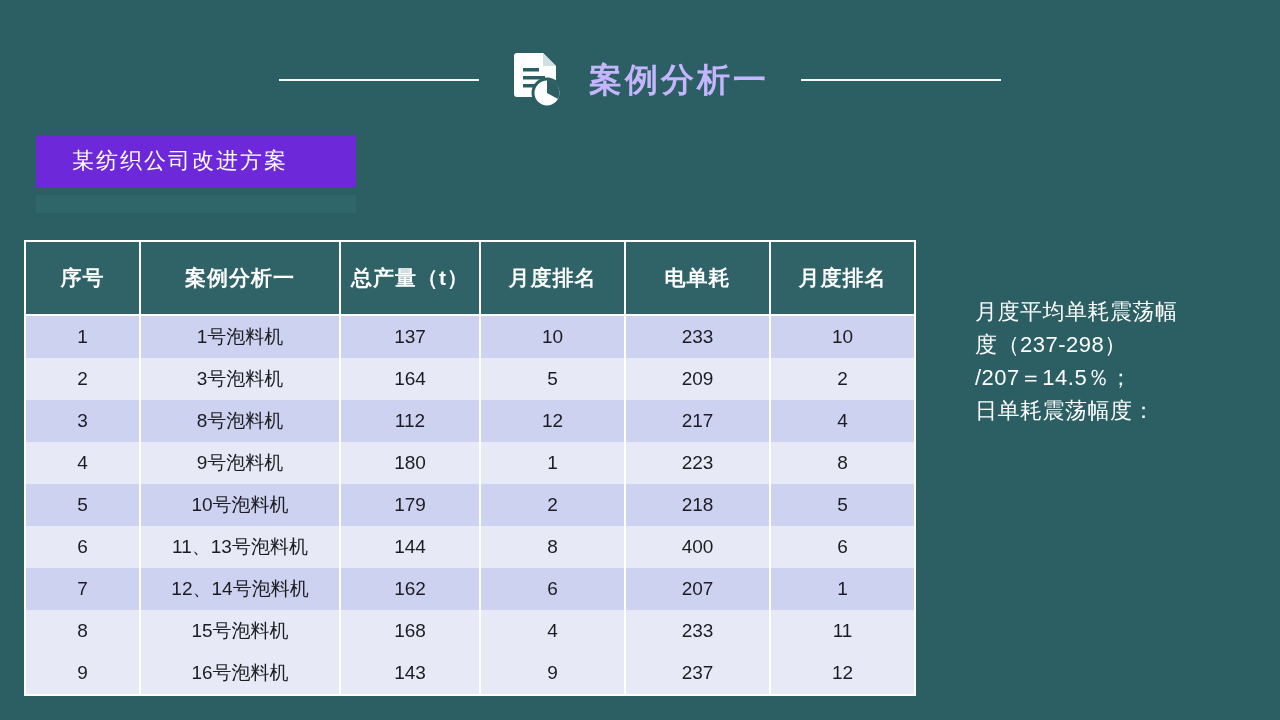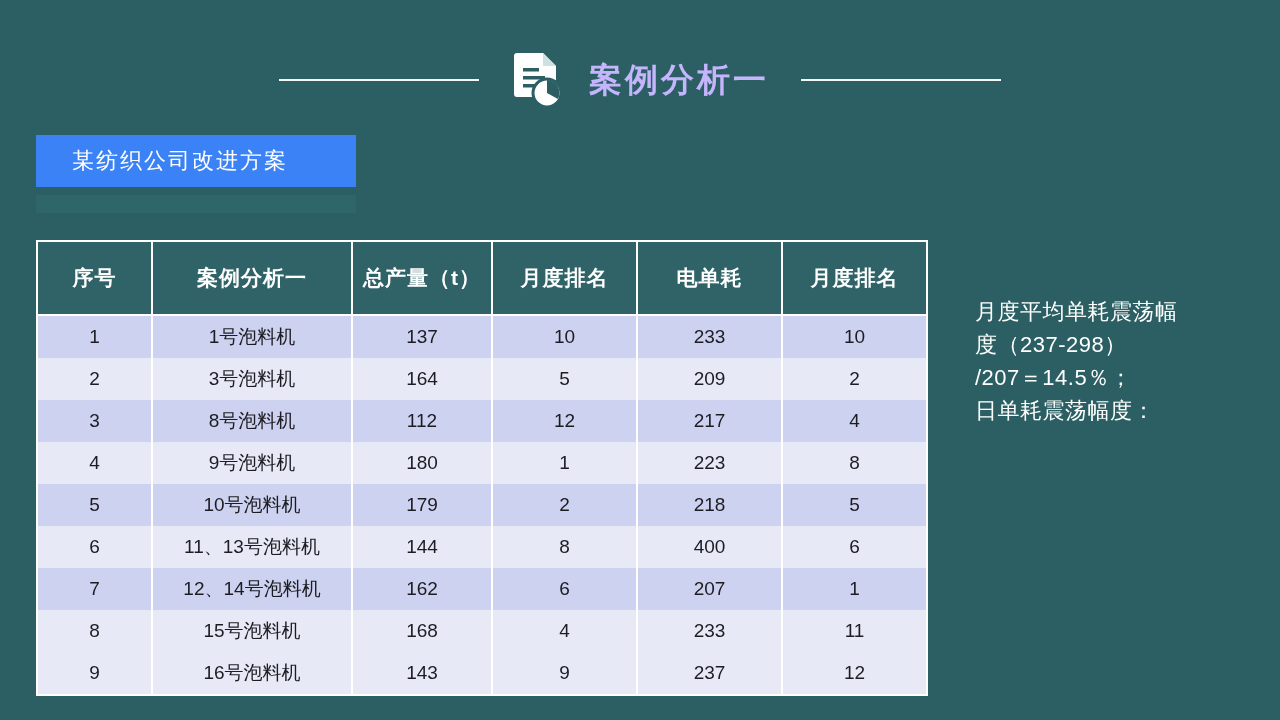--- a/index.html
+++ b/index.html
@@ -55,21 +55,21 @@
     white-space: nowrap;
   }
 
   
   .section-tag {
     position: absolute;
     left: 36px;
     top: 135px;
     width: 320px;
     height: 52px;
-    background: #3b82f6;
+    background: #6d28d9;
     display: flex;
     align-items: center;
   }
   .section-tag span {
     color: #ffffff;
     font-size: 22px;
     padding-left: 36px;
     letter-spacing: 2px;
   }
   .section-tag-shadow {
@@ -77,21 +77,21 @@
     left: 36px;
     top: 195px;
     width: 320px;
     height: 18px;
     background: #2f666a;
   }
 
   
   .table-wrap {
     position: absolute;
-    left: 36px;
+    left: 24px;
     top: 240px;
     width: 890px;
   }
   table.data {
     border-collapse: collapse;
     width: 890px;
     table-layout: fixed;
   }
   table.data th {
     background: #2f6367;

